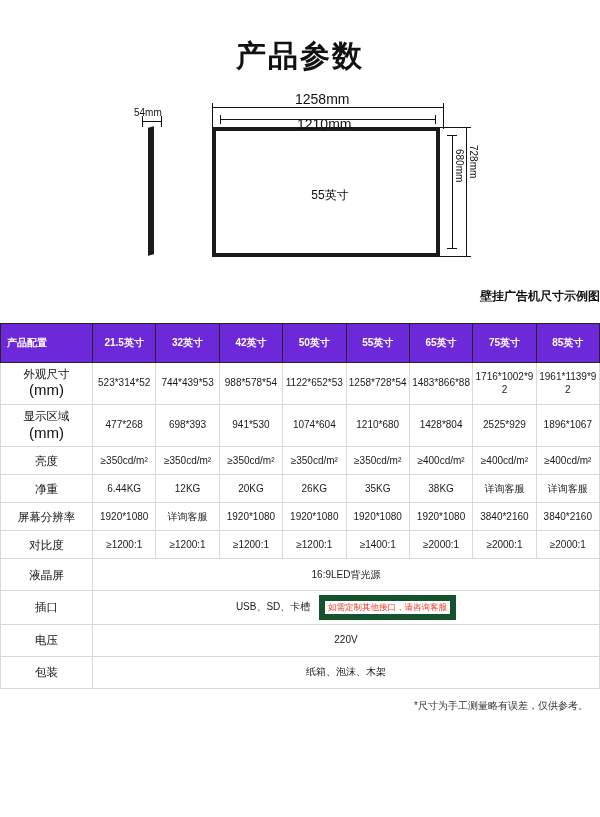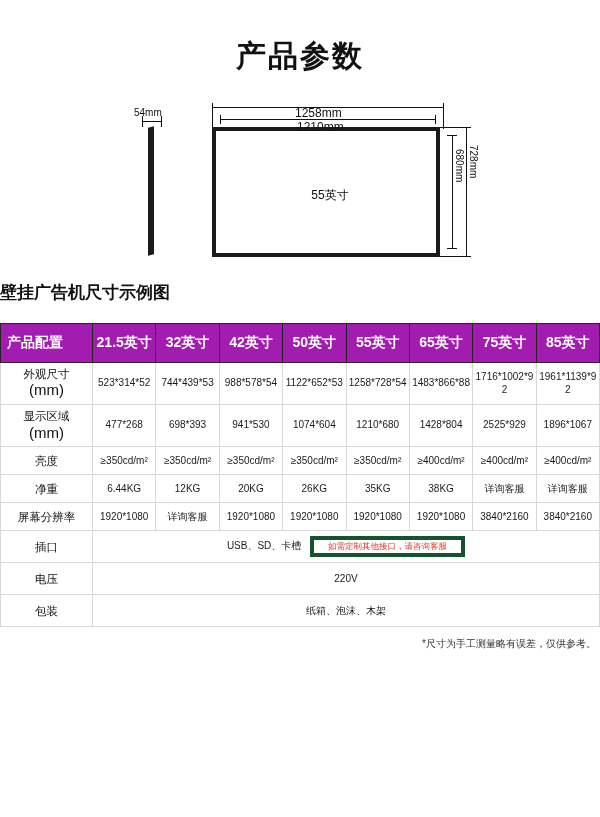--- a/index.html
+++ b/index.html
@@ -113,62 +113,61 @@
     height: 1px;
     background: #111;
   }
   .dim-v {
     position: absolute;
     width: 1px;
     background: #111;
   }
   .dim-text {
     position: absolute;
-    font-size: 12px;
+    font-size: 14px;
     color: #111;
     white-space: nowrap;
-    margin-top: 15px;
   }
   .dim-text-v {
     position: absolute;
     font-size: 10px;
     color: #111;
     white-space: nowrap;
     writing-mode: vertical-rl;
     text-orientation: mixed;
   }
 
   .caption {
-    text-align: left;
-    font-size: 17px;
-    color: #111;
-    margin-top: 14px;
+    text-align: right;
+    font-size: 12px;
+    color: #111;
+    margin-top: 21px;
     font-weight: bold;
   }
 
   
   table.spec {
     border-collapse: collapse;
     width: 600px;
     margin-top: 24px;
     table-layout: fixed;
   }
   table.spec td, table.spec th {
     border: 1px solid #d8d8d8;
     font-size: 10px;
     text-align: center;
     padding: 4px 1px;
     color: #1a1a1a;
     line-height: 1.25;
     word-break: break-all;
   }
   table.spec thead th {
-    background: #a21caf;
+    background: #6d28d9;
     color: #ffffff;
-    font-size: 14px;
+    font-size: 10px;
     font-weight: bold;
     height: 30px;
     border: 1px solid #252525;
   }
   table.spec thead th.first {
     text-align: left;
     padding-left: 6px;
   }
   table.spec td.rowhead {
     font-size: 11.5px;
@@ -182,32 +181,32 @@
     display: block;
   }
   table.spec tr { height: 28px; }
   table.spec tr.tall { height: 32px; }
   .merged {
     font-size: 12px;
   }
   .note-red {
     color: #e8392a;
     font-size: 8.5px;
-    border: 4px solid #14532d;
-    padding: 1px 14px;
+    border: 6px solid #14532d;
+    padding: 1px 3px;
     margin-left: 6px;
     display: inline-block;
     vertical-align: middle;
     text-align: right;
   }
   .footnote {
     text-align: right;
     font-size: 10px;
     color: #333;
-    padding: 10px 4px 0 0;
+    padding: 10px 12px 0 0;
   }
 </style>
 </head>
 <body>
 
 <div class="page">
 
   <div class="title">产品参数</div>
 
   <div class="diagram">
@@ -225,21 +224,21 @@
     </div>
 
     <div class="dim-h" style="left:212px; top:8px; width:232px;"></div>
     <div class="dim-v" style="left:212px; top:4px; height:9px;"></div>
     <div class="dim-v" style="left:443px; top:4px; height:9px;"></div>
     <div class="dim-text" style="left:295px; top:-8px;">1258mm</div>
 
     <div class="dim-h" style="left:220px; top:20px; width:216px;"></div>
     <div class="dim-v" style="left:220px; top:16px; height:9px;"></div>
     <div class="dim-v" style="left:435px; top:16px; height:9px;"></div>
-    <div class="dim-text" style="left:297px; top:6px;">1210mm</div>
+    <div class="dim-text" style="left:297px; top:17px;">1210mm</div>
 
     <div class="dim-v" style="left:212px; top:8px; height:22px; background:#111;"></div>
     <div class="dim-v" style="left:443px; top:8px; height:22px; background:#111;"></div>
 
     <div class="dim-v" style="left:466px; top:28px; height:130px;"></div>
     <div class="dim-h" style="left:461px; top:28px; width:10px;"></div>
     <div class="dim-h" style="left:461px; top:157px; width:10px;"></div>
     <div class="dim-text-v" style="left:468px; top:46px;">728mm</div>
 
     <div class="dim-v" style="left:452px; top:36px; height:114px;"></div>
@@ -329,22 +328,37 @@
         <td>1920*1080</td>
         <td>详询客服</td>
         <td>1920*1080</td>
         <td>1920*1080</td>
         <td>1920*1080</td>
         <td>1920*1080</td>
         <td>3840*2160</td>
         <td>3840*2160</td>
       </tr>
 
-
-
+      <tr>
+        <td class="rowhead">对比度</td>
+        <td>≥1200:1</td>
+        <td>≥1200:1</td>
+        <td>≥1200:1</td>
+        <td>≥1200:1</td>
+        <td>≥1400:1</td>
+        <td>≥2000:1</td>
+        <td>≥2000:1</td>
+        <td>≥2000:1</td>
+      </tr>
+
+
+      <tr class="tall">
+        <td class="rowhead">液晶屏</td>
+        <td class="merged" colspan="8">16:9LED背光源</td>
+      </tr>
 
       <tr class="tall">
         <td class="rowhead">插口</td>
         <td class="merged" colspan="8">
           <span>USB、SD、卡槽</span>
           <span class="note-red">如需定制其他接口，请咨询客服</span>
         </td>
       </tr>
 
       <tr class="tall">

